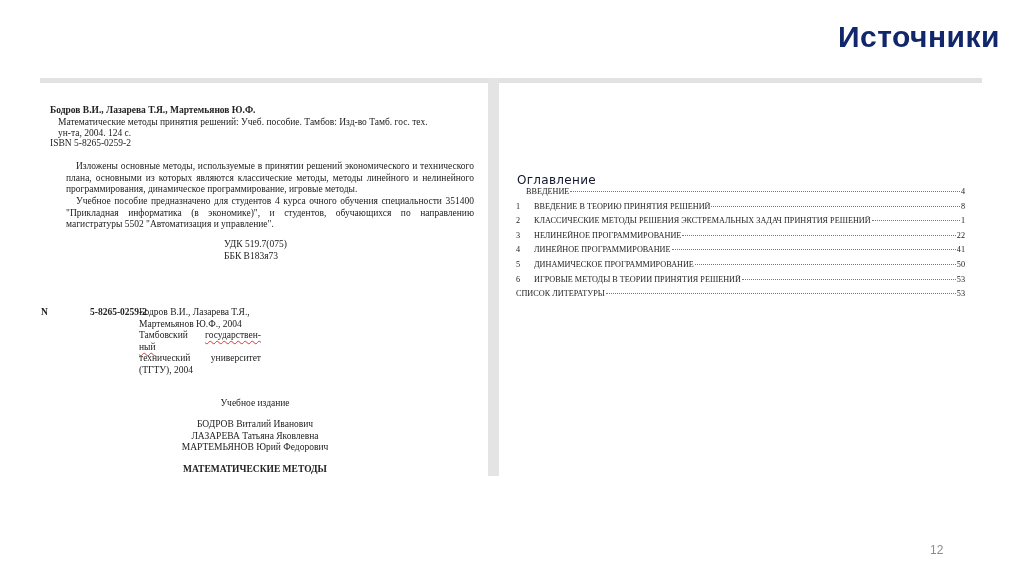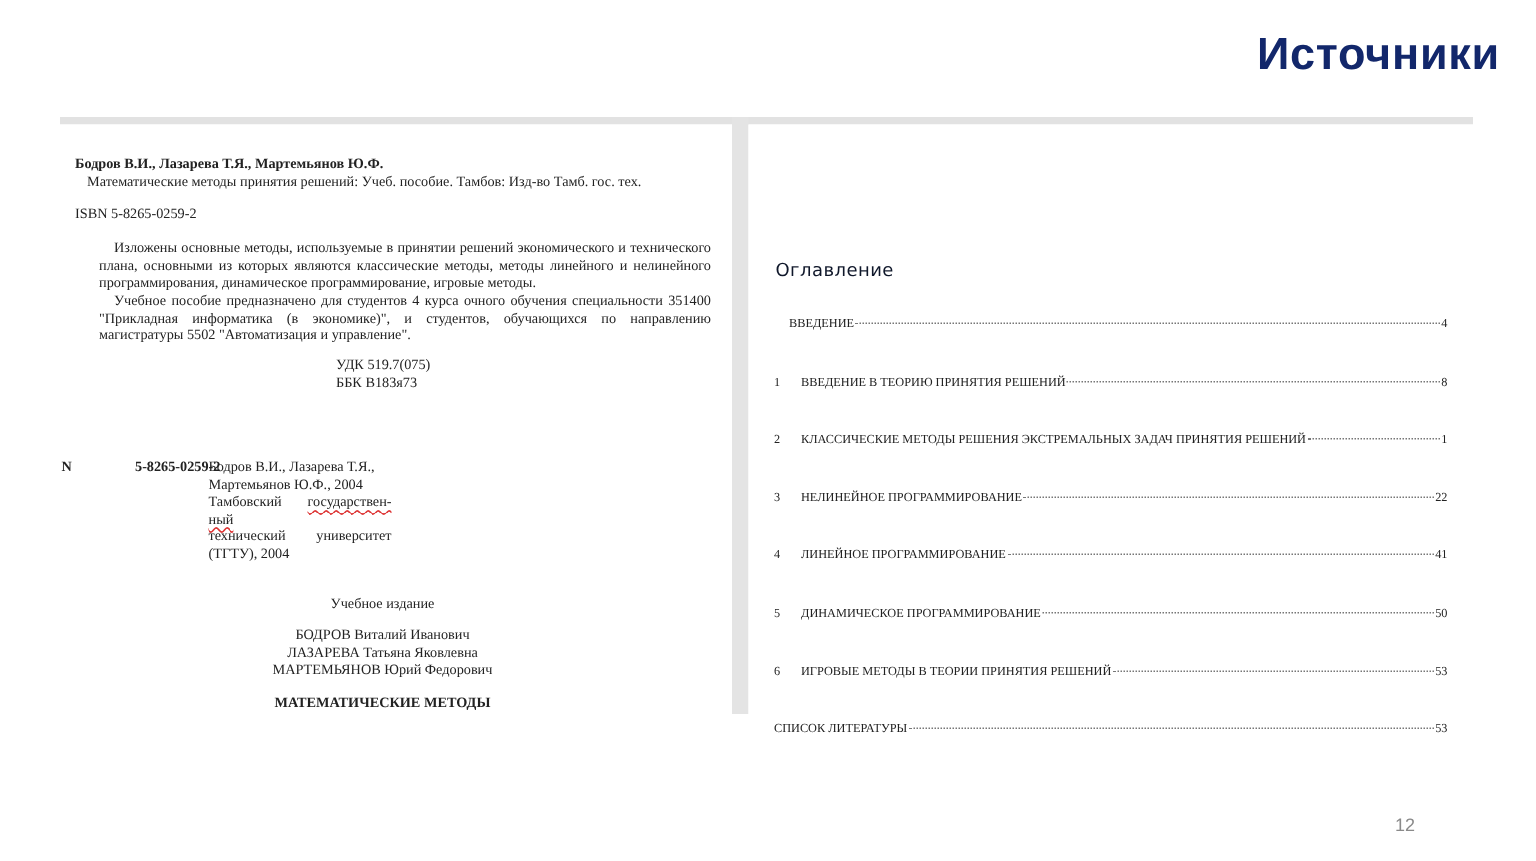--- a/index.html
+++ b/index.html
@@ -48,21 +48,21 @@
   .center-block { position: absolute; left: 100px; width: 230px; text-align: center; }
   .edition { top: 315px; }
   .names { top: 336px; line-height: 11.6px; }
   .book-title { top: 381px; font-weight: bold; }
 
   .toc-heading {
     position: absolute; left: 18px; top: 90px; font-family: "DejaVu Sans", sans-serif;
     font-size: 12px; color: #0f172a; letter-spacing: 0.3px;
   }
   .toc { position: absolute; left: 17px; top: 104px; width: 449px; }
-  .toc-row { display: flex; align-items: baseline; height: 14.6px; white-space: nowrap; margin-top: 24px; }
+  .toc-row { display: flex; align-items: baseline; height: 14.6px; white-space: nowrap; }
   .toc-num { width: 18px; flex: 0 0 18px; }
   .toc-text { flex: 0 0 auto; }
   .toc-dots { flex: 1 1 auto; border-bottom: 1px dotted #777; margin: 0 1px; transform: translateY(-2px); }
   .toc-page { flex: 0 0 auto; }
   .toc-row.indent .toc-text { padding-left: 10px; }
 
   .slide-number {
     position: absolute; left: 930px; top: 543px; font-family: "Liberation Sans", sans-serif;
     font-size: 12px; color: #8a8a8a;
   }
@@ -71,20 +71,21 @@
 <body>
 
 <div class="slide-title">Источники</div>
 
 <div class="top-bar"></div>
 <div class="divider-bar"></div>
 
 <div class="page-left">
   <div class="authors">Бодров В.И., Лазарева Т.Я., Мартемьянов Ю.Ф.</div>
   <div class="bib-line" style="top:34px;">Математические методы принятия решений: Учеб.     пособие. Тамбов: Изд-во Тамб. гос. тех.</div>
+  <div class="bib-line" style="top:45px;">ун-та, 2004. 124 с.</div>
   <div class="isbn">ISBN 5-8265-0259-2</div>
 
   <div class="para" style="top:78px;">Изложены основные методы, используемые в принятии решений экономического и технического плана, основными из которых являются классические методы, методы линейного и нелинейного программирования, динамическое программирование, игровые методы.</div>
   <div class="para" style="top:113px;">Учебное пособие предназначено для студентов 4 курса очного обучения специальности 351400 "Прикладная информатика (в экономике)", и студентов, обучающихся по направлению магистратуры 5502 "Автоматизация и управление".</div>
 
   <div class="udk">УДК 519.7(075)</div>
   <div class="bbk">ББК  В183я73</div>
 
   <div class="n-frag">N</div>
   <div class="isbn-bold">5-8265-0259-2</div>

